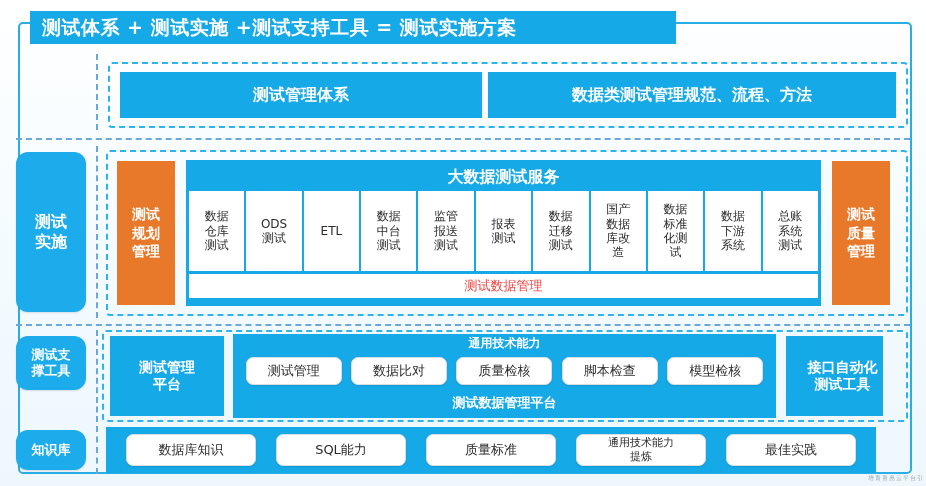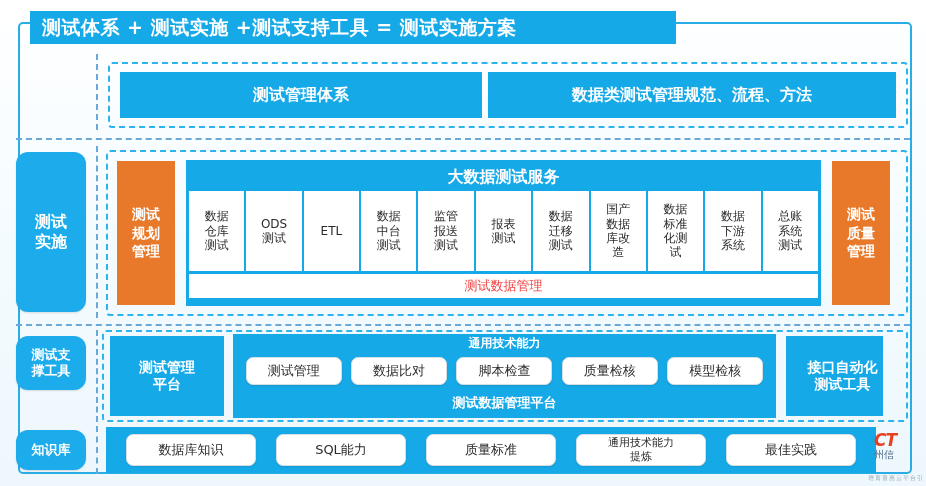--- a/index.html
+++ b/index.html
@@ -294,24 +294,24 @@
       <span>通用技术能力</span>
     </div>
     <div id="bdp-row">
       <div class="white-pill">
           <span>测试管理</span>
         </div>
       <div class="white-pill">
           <span>数据比对</span>
         </div>
       <div class="white-pill">
+          <span>质量检核</span>
+        </div>
+      <div class="white-pill">
           <span>脚本检查</span>
-        </div>
-      <div class="white-pill">
-          <span>质量检核</span>
         </div>
       <div class="white-pill">
           <span>模型检核</span>
         </div>
     </div>
     <div id="bdp-footer">
       <span>测试数据管理平台</span>
     </div>
   </div>
 
@@ -338,19 +338,15 @@
       </div>
     <div class="white-pill">
         <span style="white-space:pre-line;font-size:11px;">通用技术能力
 提炼</span>
       </div>
     <div class="white-pill">
         <span style="white-space:pre-line;">最佳实践</span>
       </div>
   </div>
 
-  <div class="watermark">
-    <div class="wm-top">CT</div>
-    <div class="wm-bot">州信</div>
-  </div>
   <div class="wm-small">培育普惠云平台引</div>
 
 </div>
 
 </body></html>

